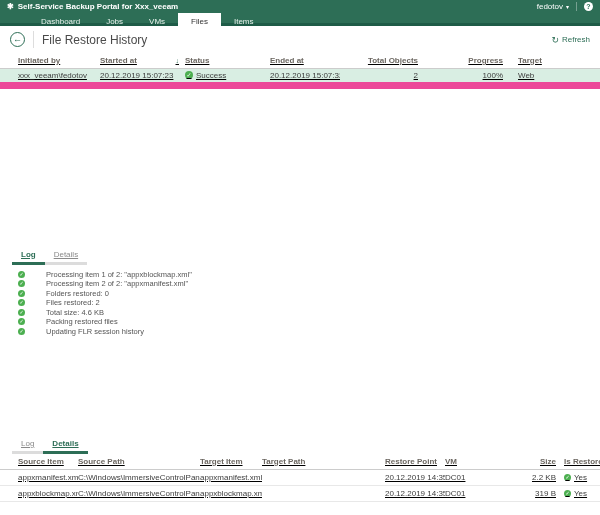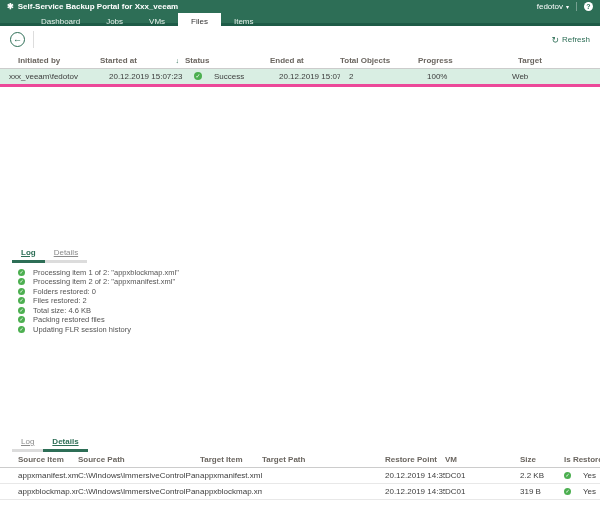--- a/index.html
+++ b/index.html
@@ -30,44 +30,44 @@
   .back-btn { width:15px; height:15px; border:1px solid #2d6e56; border-radius:50%;
     color:#2d6e56; font-size:9px; line-height:1; display:flex; align-items:center;
     justify-content:center; cursor:pointer; }
   .ph-sep { width:1px; height:17px; background:#ddd; }
   .page-title { font-size:12px; color:#4a4a4a; }
   .refresh { margin-left:auto; display:flex; align-items:center; gap:3px; color:#2d6e56;
     font-size:8px; cursor:pointer; }
   .refresh-icon { font-size:9px; }
 
   
-  table { width:600px; border-collapse:collapse; table-layout:fixed; font-size:8px; }
+  table { width:600px; border-collapse:collapse; table-layout:fixed; font-size:8px;text-decoration:underline; }
   th { text-align:left; font-weight:bold; color:#6b6660; height:15px;
     border-bottom:1px solid #ccc; padding:0; white-space:nowrap; overflow:hidden; }
   td { height:17px; color:#3c3c3c; padding:0; white-space:nowrap; overflow:hidden; }
   .pad-first { padding-left:18px; }
-  .sessions .selected td { background:#d9eee3; border-bottom:3px solid #ec4899;padding-left:9px; }
+  .sessions .selected td { background:#d9eee3; border-bottom:7px solid #ec4899; }
   .th-flex { display:flex; justify-content:space-between; align-items:center; padding-right:6px; }
   .sort-arrow { color:#2d6e56; font-size:7px; }
-  .num { text-align:left; }
+  .num { text-align:right; }
   .pad-target { padding-left:15px; }
-  .cell-flex { display:flex; align-items:center; gap:12px; }
+  .cell-flex { display:flex; align-items:center; gap:3px; }
   .check { width:8px; height:8px; min-width:8px; border-radius:50%; background:#4caf50;
     color:#fff; font-size:6px; line-height:1; display:inline-flex; align-items:center;
     justify-content:center; }
   .check.small { width:7px; height:7px; min-width:7px; font-size:5px; }
 
   
   .mid-panel { margin-top:158px; }
   .panel-tabs { display:flex; margin-left:12px; }
   .ptab { font-size:8px; padding:3px 9px 3px 9px; border-bottom:3px solid #dcdcdc;
     color:#8a8a8a; cursor:pointer;text-decoration:underline; }
   .ptab.active { color:#2d6e56; border-bottom-color:#2d6e56; font-weight:bold; }
   .log-list { margin:5px 0 0 18px; }
-  .log-line { display:flex; align-items:center; gap:8px; font-size:7.5px; color:#555;
+  .log-line { display:flex; align-items:center; gap:21px; font-size:7.5px; color:#555;
     height:9.5px; }
   .link { color:#2878be; cursor:pointer; }
   .bottom-panel { margin-top:100px; }
   .details td { height:16px; border-bottom:1px solid #e8e8e8; }
 </style>
 </head>
 <body>
 
 <div class="titlebar">
   <div class="brand">
@@ -88,20 +88,21 @@
   <div class="nav-tab">Dashboard</div>
   <div class="nav-tab">Jobs</div>
   <div class="nav-tab">VMs</div>
   <div class="nav-tab active">Files</div>
   <div class="nav-tab">Items</div>
 </div>
 
 <div class="page-header">
   <div class="back-btn">←</div>
   <div class="ph-sep"></div>
+  <div class="page-title">File Restore History</div>
   <div class="refresh">
     <span class="refresh-icon">↻</span>
     <span>Refresh</span>
   </div>
 </div>
 
 <table class="sessions">
   <colgroup>
     <col style="width:100px">
       <col style="width:85px">

